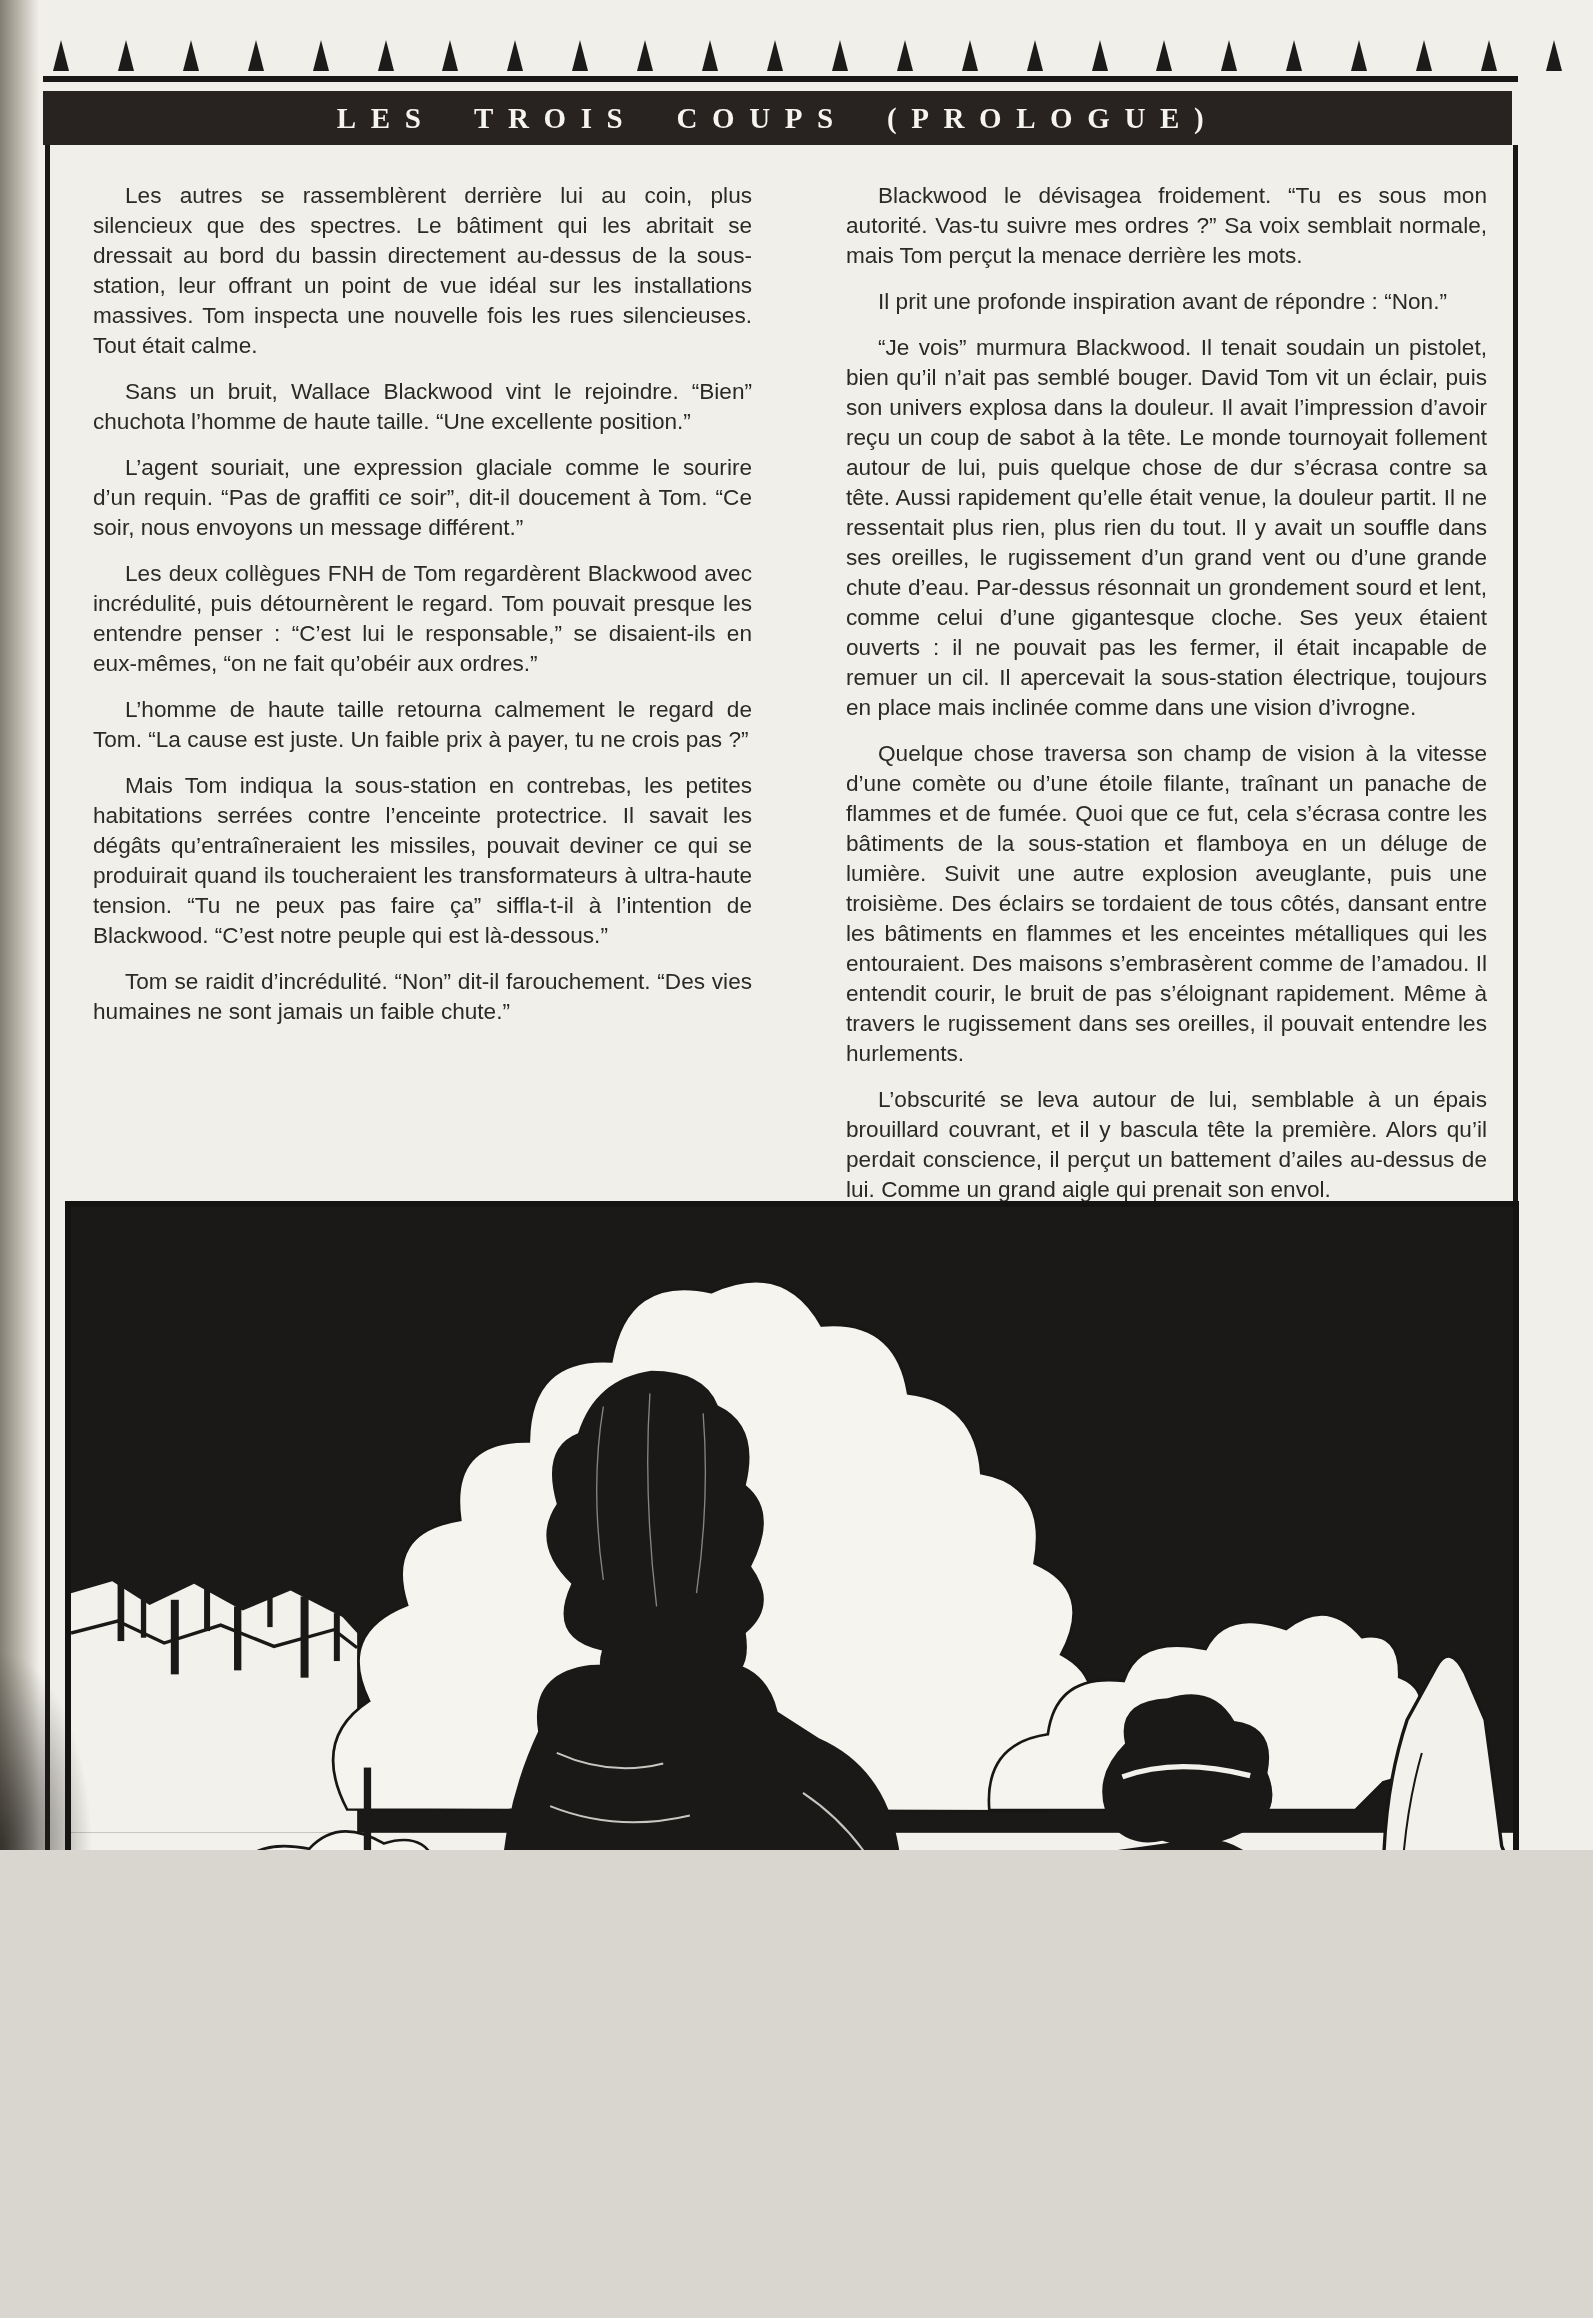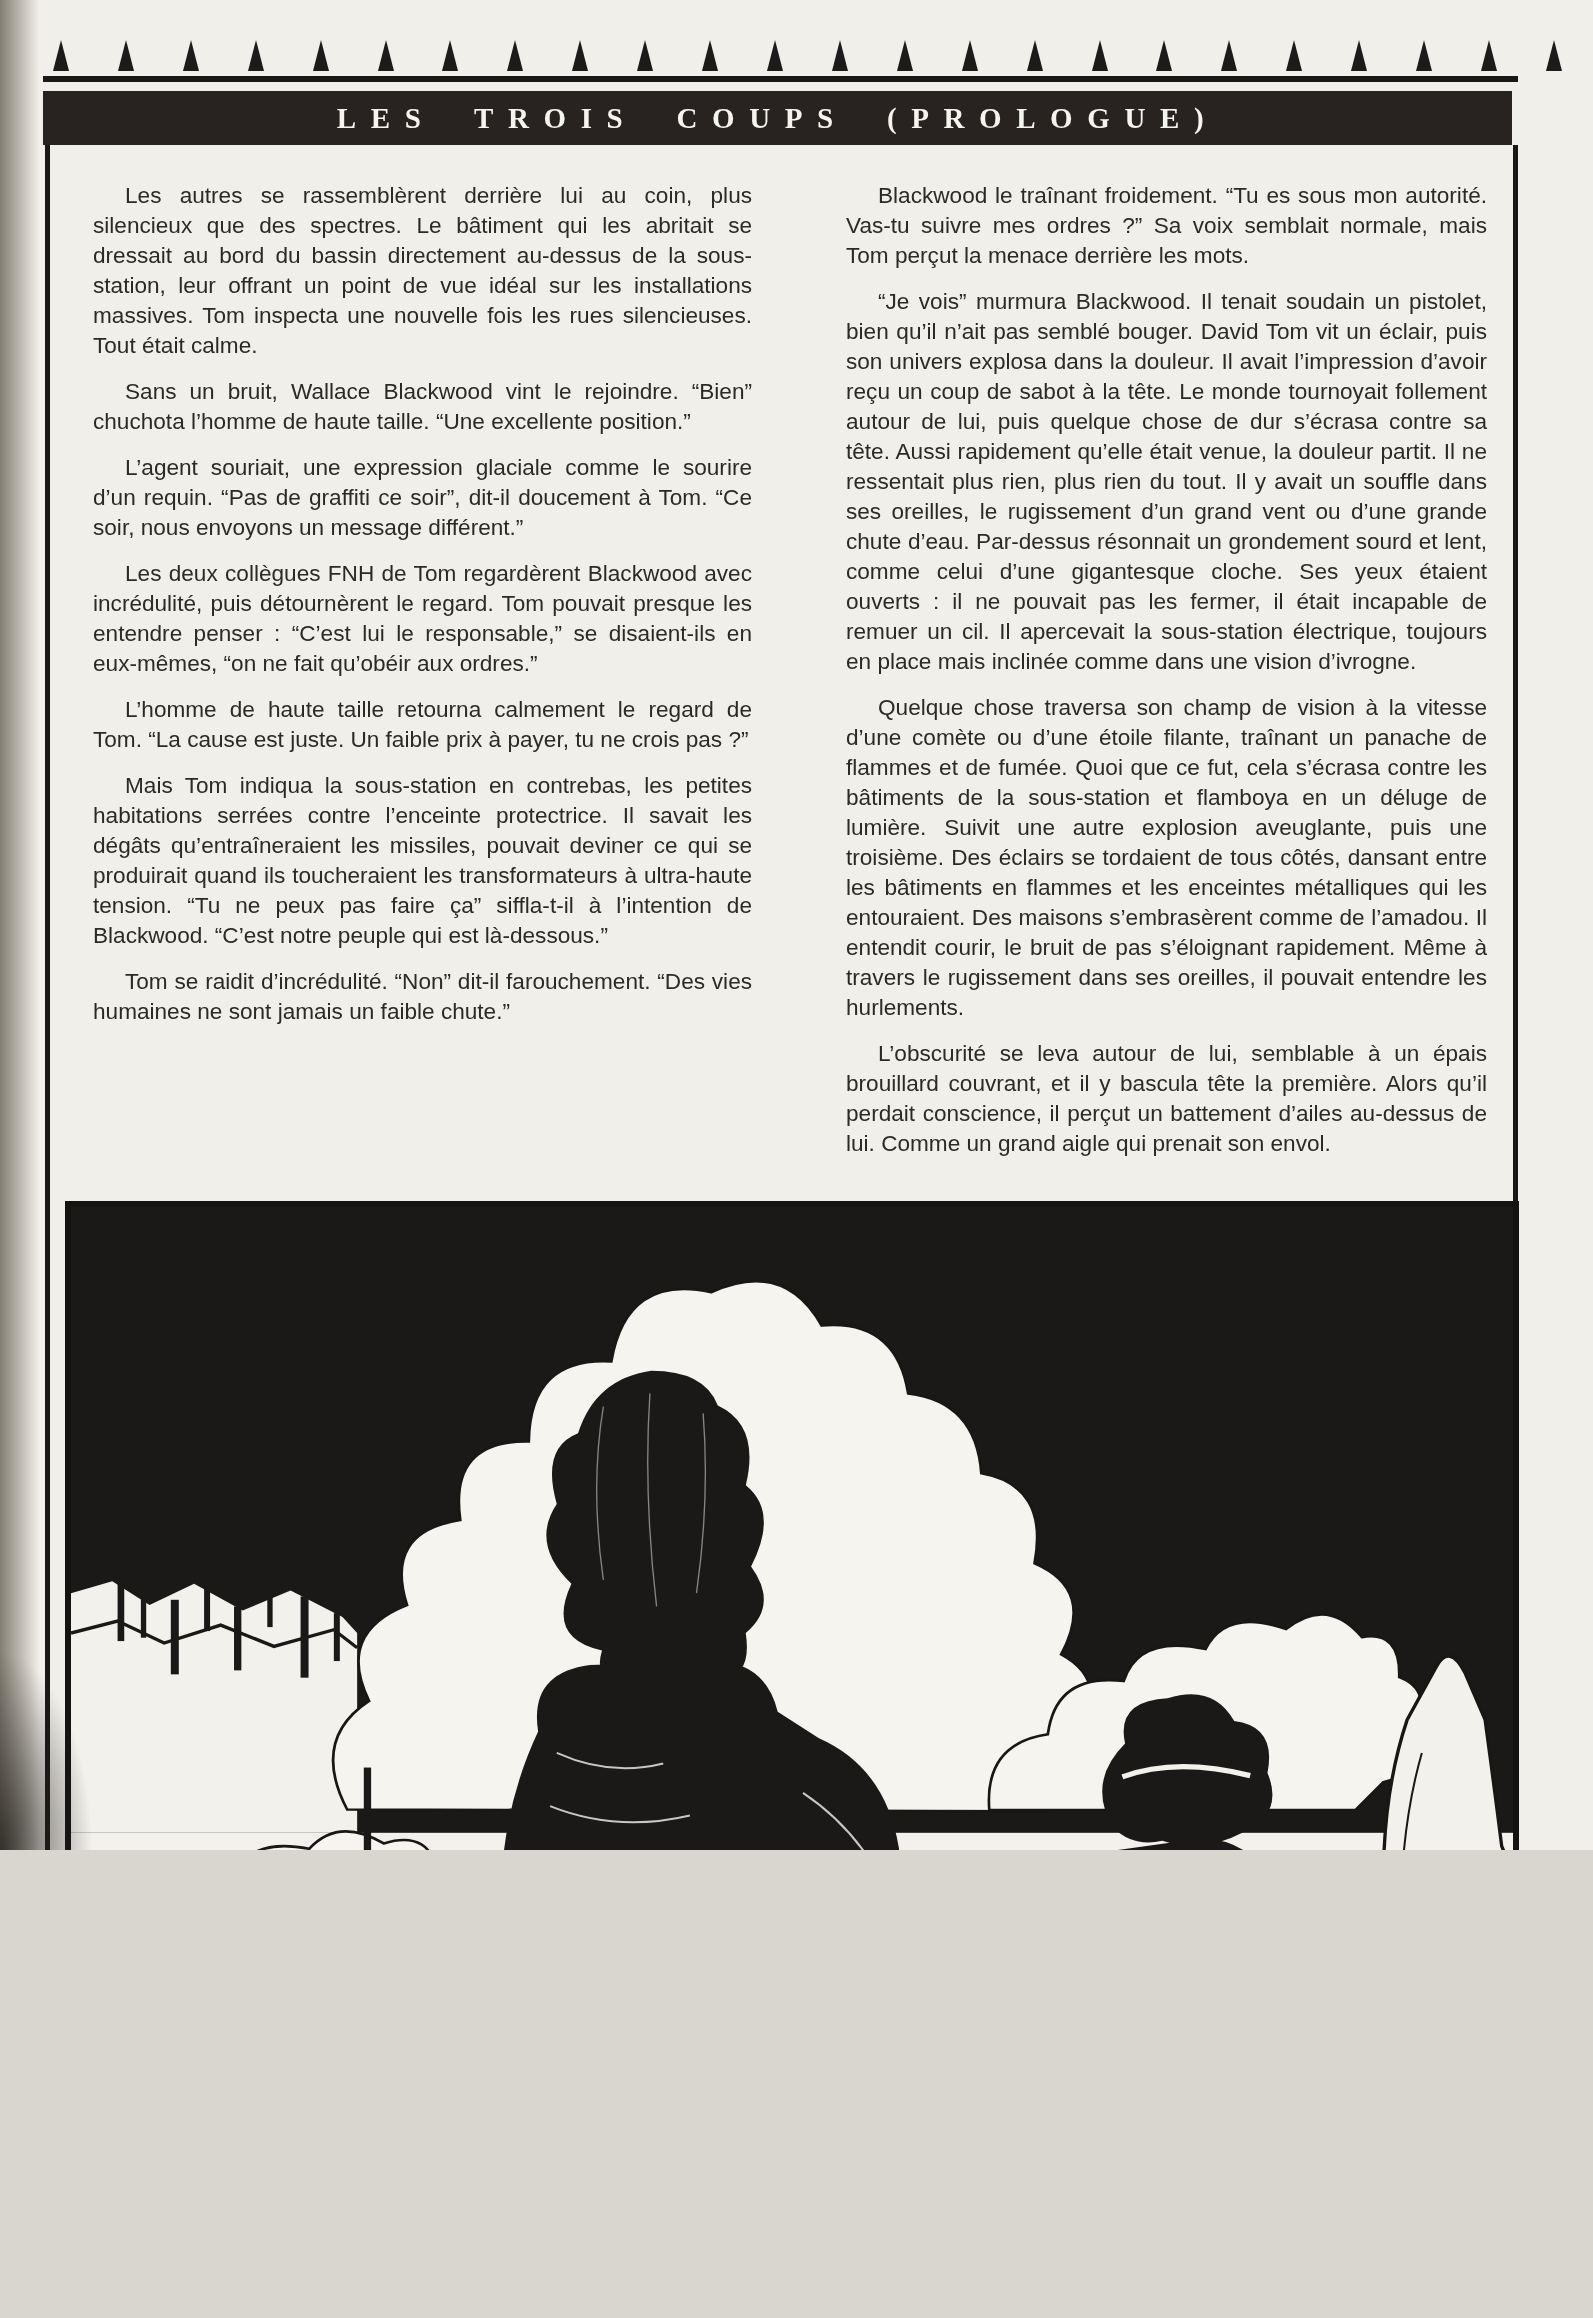--- a/index.html
+++ b/index.html
@@ -99,21 +99,22 @@
     <p>Les autres se rassemblèrent derrière lui au coin, plus silencieux que des spectres. Le bâtiment qui les abritait se dressait au bord du bassin directement au-dessus de la sous-station, leur offrant un point de vue idéal sur les installations massives. Tom inspecta une nouvelle fois les rues silencieuses. Tout était calme.</p>
     <p>Sans un bruit, Wallace Blackwood vint le rejoindre. “Bien” chuchota l’homme de haute taille. “Une excellente position.”</p>
     <p>L’agent souriait, une expression glaciale comme le sourire d’un requin. “Pas de graffiti ce soir”, dit-il doucement à Tom. “Ce soir, nous envoyons un message différent.”</p>
     <p>Les deux collègues FNH de Tom regardèrent Blackwood avec incrédulité, puis détournèrent le regard. Tom pouvait presque les entendre penser : “C’est lui le responsable,” se disaient-ils en eux-mêmes, “on ne fait qu’obéir aux ordres.”</p>
     <p>L’homme de haute taille retourna calmement le regard de Tom. “La cause est juste. Un faible prix à payer, tu ne crois pas ?”</p>
     <p>Mais Tom indiqua la sous-station en contrebas, les petites habitations serrées contre l’enceinte protectrice. Il savait les dégâts qu’entraîneraient les missiles, pouvait deviner ce qui se produirait quand ils toucheraient les transformateurs à ultra-haute tension. “Tu ne peux pas faire ça” siffla-t-il à l’intention de Blackwood. “C’est notre peuple qui est là-dessous.”</p>
     <p>Tom se raidit d’incrédulité. “Non” dit-il farouchement. “Des vies humaines ne sont jamais un faible chute.”</p>
   </div>
 
   <div class="col col-right">
-    <p>Blackwood le traînant froidement. “Tu es sous mon autorité. Vas-tu suivre mes ordres ?” Sa voix semblait normale, mais Tom perçut la menace derrière les mots.</p>
+    <p>Blackwood le dévisagea froidement. “Tu es sous mon autorité. Vas-tu suivre mes ordres ?” Sa voix semblait normale, mais Tom perçut la menace derrière les mots.</p>
+    <p>Il prit une profonde inspiration avant de répondre : “Non.”</p>
     <p>“Je vois” murmura Blackwood. Il tenait soudain un pistolet, bien qu’il n’ait pas semblé bouger. David Tom vit un éclair, puis son univers explosa dans la douleur. Il avait l’impression d’avoir reçu un coup de sabot à la tête. Le monde tournoyait follement autour de lui, puis quelque chose de dur s’écrasa contre sa tête. Aussi rapidement qu’elle était venue, la douleur partit. Il ne ressentait plus rien, plus rien du tout. Il y avait un souffle dans ses oreilles, le rugissement d’un grand vent ou d’une grande chute d’eau. Par-dessus résonnait un grondement sourd et lent, comme celui d’une gigantesque cloche. Ses yeux étaient ouverts : il ne pouvait pas les fermer, il était incapable de remuer un cil. Il apercevait la sous-station électrique, toujours en place mais inclinée comme dans une vision d’ivrogne.</p>
     <p>Quelque chose traversa son champ de vision à la vitesse d’une comète ou d’une étoile filante, traînant un panache de flammes et de fumée. Quoi que ce fut, cela s’écrasa contre les bâtiments de la sous-station et flamboya en un déluge de lumière. Suivit une autre explosion aveuglante, puis une troisième. Des éclairs se tordaient de tous côtés, dansant entre les bâtiments en flammes et les enceintes métalliques qui les entouraient. Des maisons s’embrasèrent comme de l’amadou. Il entendit courir, le bruit de pas s’éloignant rapidement. Même à travers le rugissement dans ses oreilles, il pouvait entendre les hurlements.</p>
     <p>L’obscurité se leva autour de lui, semblable à un épais brouillard couvrant, et il y bascula tête la première. Alors qu’il perdait conscience, il perçut un battement d’ailes au-dessus de lui. Comme un grand aigle qui prenait son envol.</p>
   </div>
 
   <div class="illus-frame">
     <svg viewBox="0 0 2167 1445" preserveAspectRatio="none" role="img">
 
       <g>
         <rect x="0" y="0" width="2167" height="940" fill="#1b1917"></rect>

